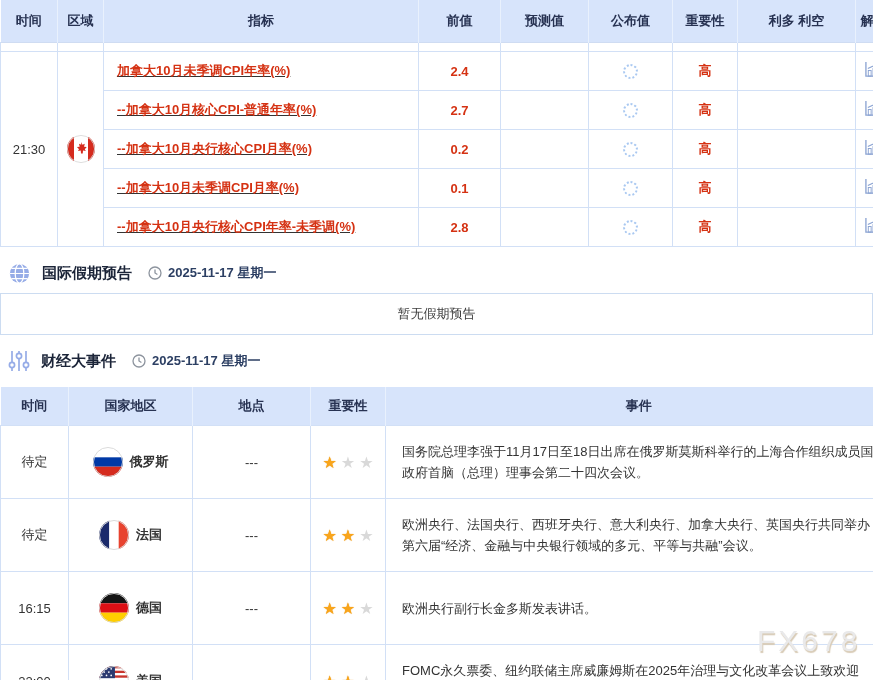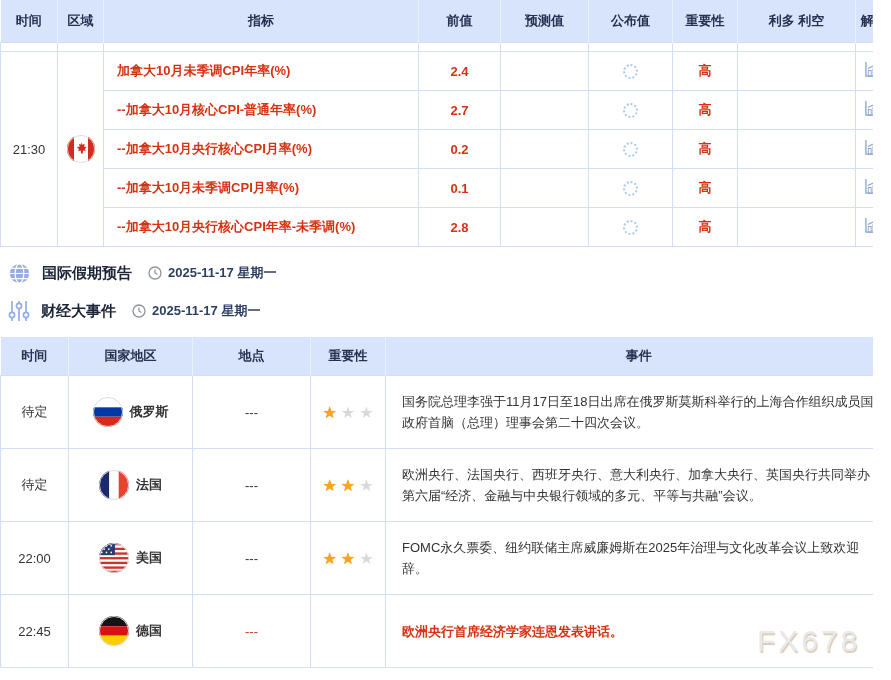--- a/index.html
+++ b/index.html
@@ -3,21 +3,21 @@
 <meta charset="utf-8">
 <style>
   html,body{margin:0;padding:0;background:#fff;font-family:"Liberation Sans","DejaVu Sans",sans-serif;}
   .page{position:relative;width:873px;height:680px;overflow:hidden;background:#fff;}
   table{border-collapse:collapse;table-layout:fixed;width:891px;}
   th{background:#d7e4fb;color:#273252;font-size:13px;font-weight:bold;border-right:1px solid #e9f1fd;}
   th:last-child{border-right:none;}
   .cal-table th{height:40px;}
   .cal-table td{border:1px solid #d2e0f6;font-size:13px;height:36px;text-align:center;color:#333;vertical-align:middle;}
   .cal-table tr.sliver td{height:6px;border-top:1px solid #cfdcf2;}
-  td.c-ind{text-align:left;padding-left:13px;}
+  td.c-ind{text-align:left;padding-left:13px;text-decoration:underline;}
   .c-ind span{color:#d53213;font-weight:bold;}
   .c-val span{color:#d53213;font-weight:bold;}
   .c-imp span{color:#d53213;font-weight:bold;}
   .c-time span{color:#333;}
   .spinner{display:inline-block;width:11px;height:11px;border:2px dotted #a9c8f1;border-radius:50%;vertical-align:middle;}
   .flag{width:30px;height:30px;display:block;}
   .flag-sm{width:28px;height:28px;display:block;margin:0 auto;}
   .chart-ic{display:inline-block;cursor:pointer;line-height:0;}
   .section-head{display:flex;align-items:center;margin:14px 0 0 8px;height:24px;}
   .sec-title{font-size:15px;font-weight:bold;color:#1b2438;margin:0 16px 0 11px;}
@@ -293,20 +293,23 @@
     </svg>
     <span class="sec-title">国际假期预告</span>
     <span class="sec-date">
       <svg width="14" height="14" viewBox="0 0 14 14">
         <circle cx="7" cy="7" r="6" fill="none" stroke="#8d949e" stroke-width="1.3"></circle>
         <path d="M7 3.5 V7 L9.4 8.5" fill="none" stroke="#8d949e" stroke-width="1.3"></path>
       </svg>
       <span>2025-11-17 星期一</span>
     </span>
   </div>
+  <div class="empty-box">
+    <span>暂无假期预告</span>
+  </div>
 
   <div class="section-head">
     <svg width="22" height="24" viewBox="0 0 22 24">
       <g stroke="#96ace7" stroke-width="1.7" fill="#fff">
         <line x1="4" y1="2" x2="4" y2="22"></line>
           <circle cx="4" cy="16" r="2.6"></circle>
         <line x1="11" y1="2" x2="11" y2="22"></line>
           <circle cx="11" cy="7" r="2.6"></circle>
         <line x1="18" y1="2" x2="18" y2="22"></line>
           <circle cx="18" cy="16" r="2.6"></circle>
@@ -375,20 +378,40 @@
     </td>
     <td class="e-loc"><span>---</span></td>
     <td class="e-imp">
       <span class="stars">
         <span class="star on">★</span><span class="star on">★</span><span class="star">★</span>
       </span>
     </td>
     <td class="e-event"><span>欧洲央行、法国央行、西班牙央行、意大利央行、加拿大央行、英国央行共同举办第六届“经济、金融与中央银行领域的多元、平等与共融”会议。</span></td>
   </tr>
 
+  <tr>
+    <td class="e-time"><span>16:15</span></td>
+    <td class="e-country">
+      <span class="cwrap">
+        <span>
+          <svg class="flag" viewBox="0 0 32 32">
+                  <use href="#flag-germany"></use>
+                </svg>
+        </span>
+        <span class="cname">德国</span>
+      </span>
+    </td>
+    <td class="e-loc"><span>---</span></td>
+    <td class="e-imp">
+      <span class="stars">
+        <span class="star on">★</span><span class="star on">★</span><span class="star">★</span>
+      </span>
+    </td>
+    <td class="e-event"><span>欧洲央行副行长金多斯发表讲话。</span></td>
+  </tr>
 
 
   <tr>
     <td class="e-time"><span>22:00</span></td>
     <td class="e-country">
       <span class="cwrap">
         <span>
           <svg class="flag" viewBox="0 0 32 32">
                   <use href="#flag-usa"></use>
                 </svg>

